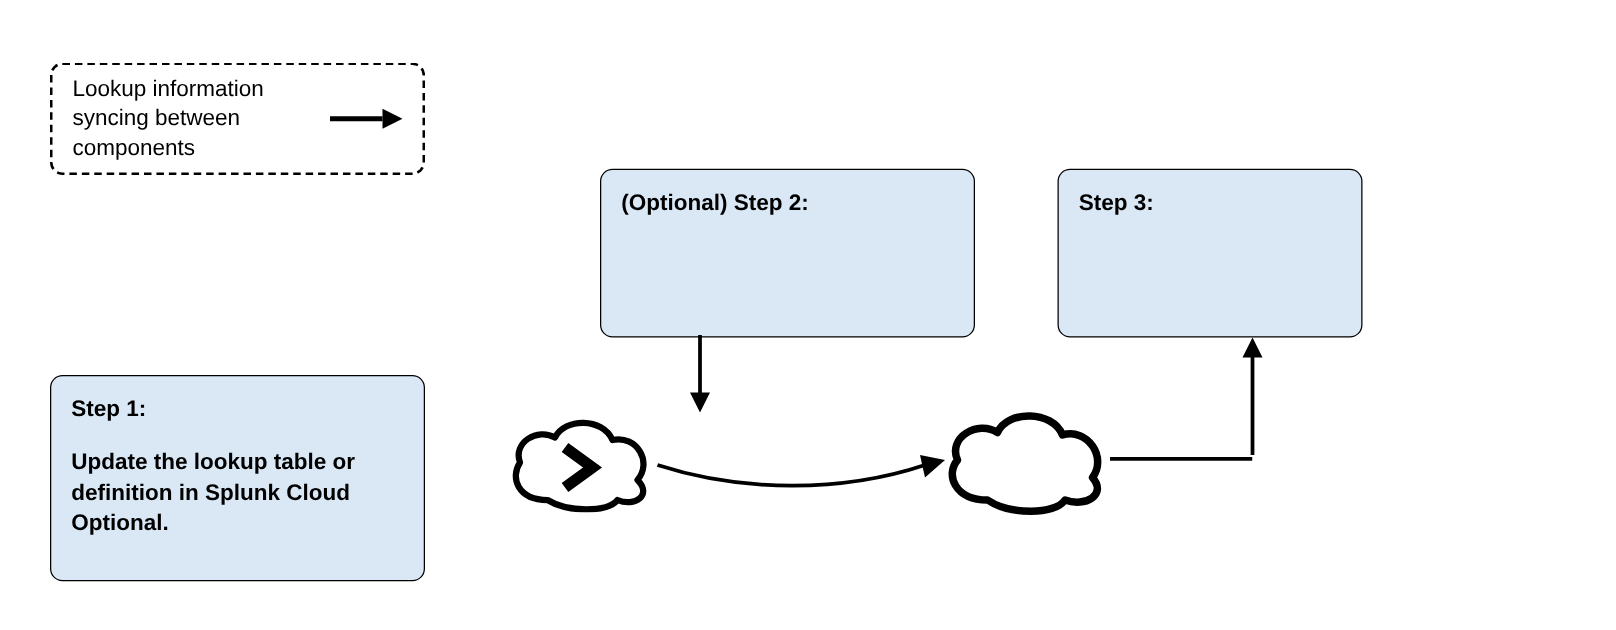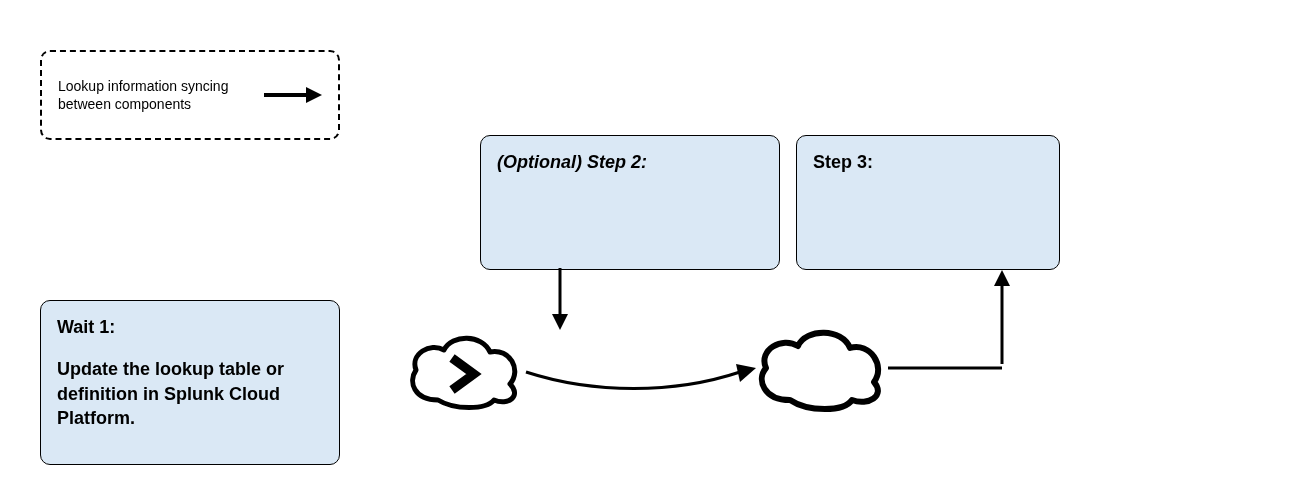--- a/index.html
+++ b/index.html
@@ -23,21 +23,21 @@
     height: 90px;
     border: 2px dashed #000;
     border-radius: 10px;
     background: #fff;
     padding: 12px 16px;
     display: flex;
     align-items: center;
     gap: 16px;
   }
   .legend-text {
-    font-size: 14px;
+    font-size: 18px;
     line-height: 1.3;
     color: #000;
     flex: 1;
   }
   .legend-arrow svg { display: block; }
   .step-box {
     position: absolute;
     background: #dae8f5;
     border: 1px solid #000;
     border-radius: 10px;
@@ -51,26 +51,25 @@
     left: 40px;
     top: 300px;
     width: 300px;
     height: 165px;
   }
   .step2 {
     left: 480px;
     top: 135px;
     width: 300px;
     height: 135px;
-    font-style: italic;
   }
   .step3 {
-    left: 796px;
+    left: 846px;
     top: 135px;
-    width: 264px;
+    width: 244px;
     height: 135px;
   }
   .step-title { margin-bottom: 18px; }
   .cloud-a {
     position: absolute;
     left: 400px;
     top: 330px;
     width: 125px;
     height: 80px;
     z-index: 0;
@@ -120,22 +119,22 @@
     <div class="legend-text">Lookup information syncing between components</div>
     <div class="legend-arrow">
       <svg width="60" height="24" viewBox="0 0 60 24">
         <line x1="2" y1="12" x2="44" y2="12" stroke="#000" stroke-width="4"></line>
         <polygon points="44,4 60,12 44,20" fill="#000"></polygon>
       </svg>
     </div>
   </div>
 
   <div class="step-box step1">
-    <div class="step-title">Wait 1:</div>
-    <div>Update the lookup table or definition in Splunk Cloud Platform.</div>
+    <div class="step-title">Step 1:</div>
+    <div>Update the lookup table or definition in Splunk Cloud Optional.</div>
   </div>
 
   <div class="step-box step2">
     <div class="step-title">(Optional) Step 2:</div>
   </div>
 
   <div class="step-box step3">
     <div class="step-title">Step 3:</div>
   </div>
 

